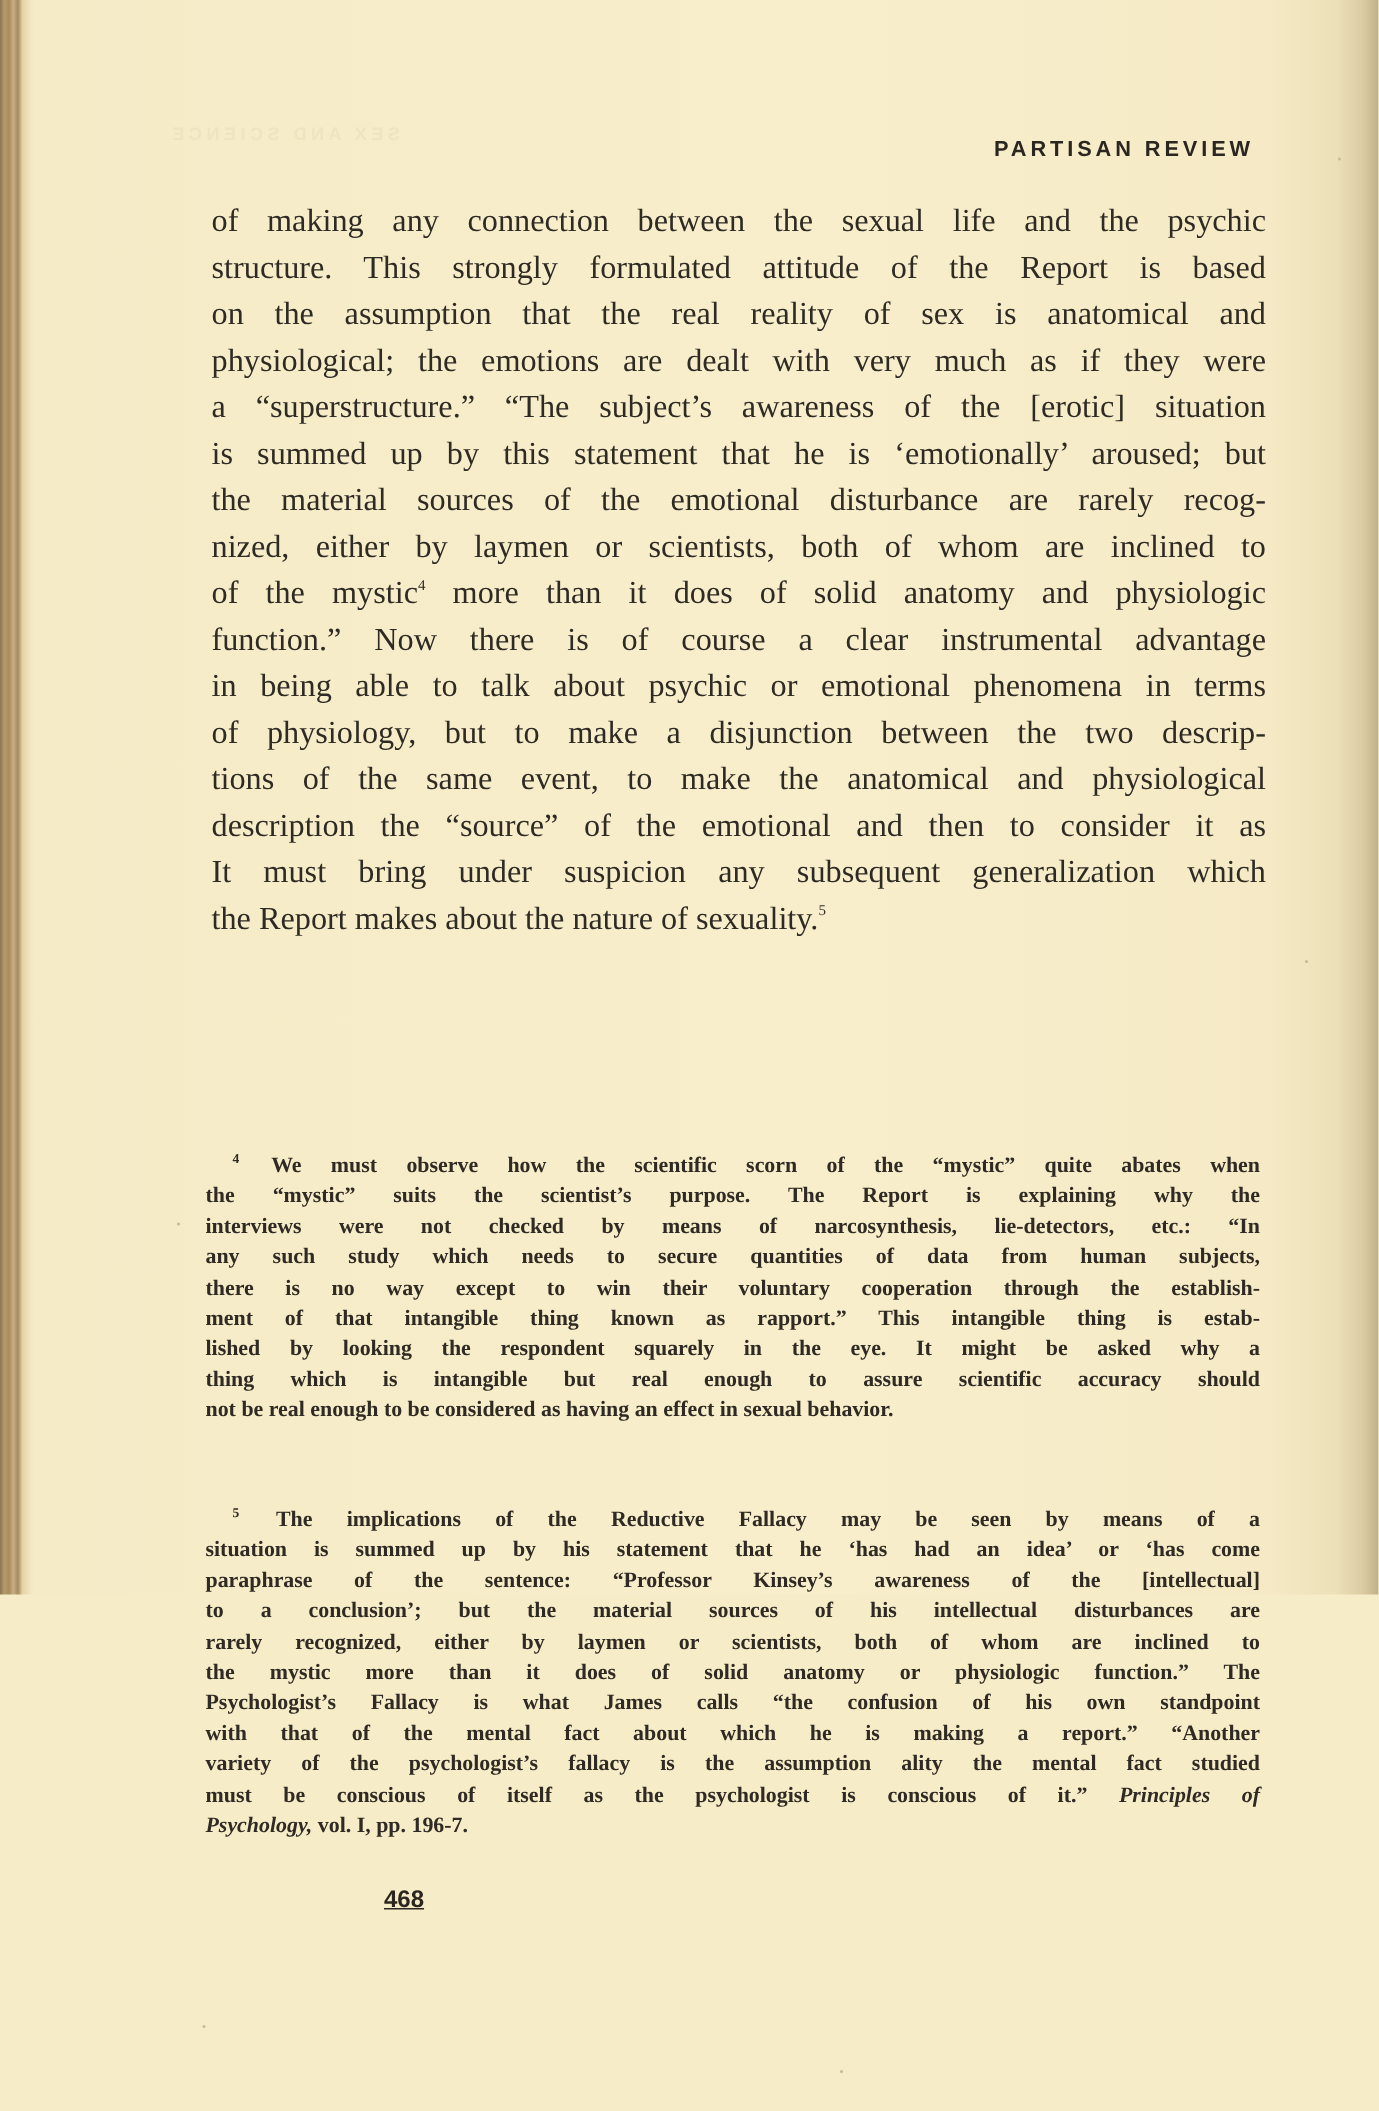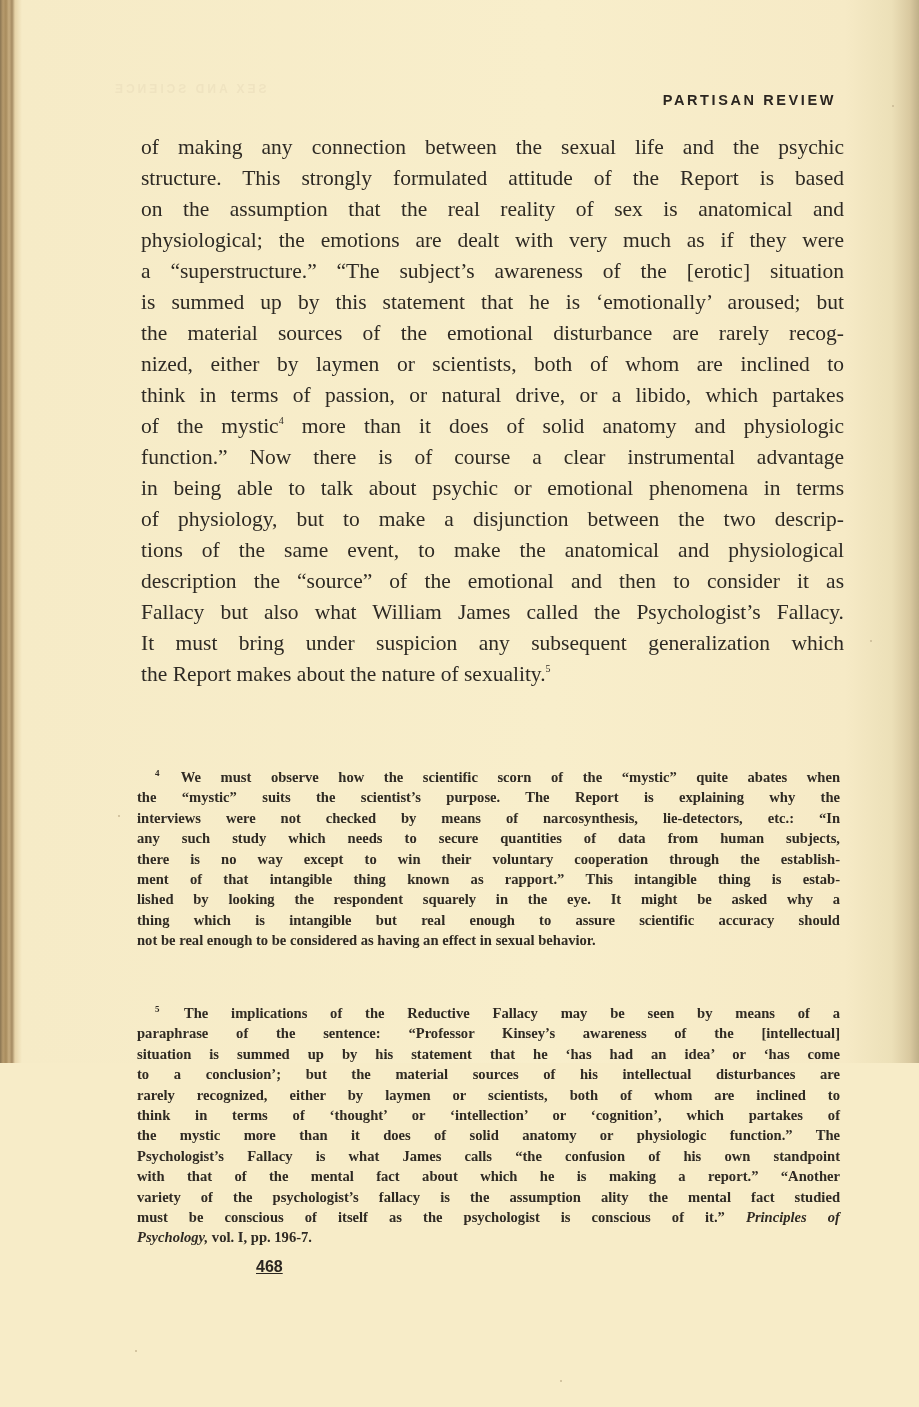--- a/index.html
+++ b/index.html
@@ -98,52 +98,49 @@
 
   <div class="body-text para-1">
     <span class="line">of making any connection between the sexual life and the psychic</span>
     <span class="line">structure. This strongly formulated attitude of the Report is based</span>
     <span class="line">on the assumption that the real reality of sex is anatomical and</span>
     <span class="line">physiological; the emotions are dealt with very much as if they were</span>
     <span class="line">a “superstructure.” “The subject’s awareness of the [erotic] situation</span>
     <span class="line">is summed up by this statement that he is ‘emotionally’ aroused; but</span>
     <span class="line">the material sources of the emotional disturbance are rarely recog-</span>
     <span class="line">nized, either by laymen or scientists, both of whom are inclined to</span>
-    <span class="line">think in terms of passion, or natural drive, or a libido, which partakes</span>
     <span class="line"><span>of the mystic</span><sup>4</sup><span> more than it does of solid anatomy and physiologic</span></span>
     <span class="line">function.” Now there is of course a clear instrumental advantage</span>
     <span class="line">in being able to talk about psychic or emotional phenomena in terms</span>
     <span class="line">of physiology, but to make a disjunction between the two descrip-</span>
     <span class="line">tions of the same event, to make the anatomical and physiological</span>
     <span class="line">description the “source” of the emotional and then to consider it as</span>
-    <span class="line">Fallacy but also what William James called the Psychologist’s Fallacy.</span>
     <span class="line">It must bring under suspicion any subsequent generalization which</span>
     <span class="line last"><span>the Report makes about the nature of sexuality.</span><sup>5</sup></span>
   </div>
 
 
   <div class="footnotes fn-4">
     <span class="fn-line first"><span class="fn-marker">4</span> <span>We must observe how the scientific scorn of the “mystic” quite abates when</span></span>
     <span class="fn-line">the “mystic” suits the scientist’s purpose. The Report is explaining why the</span>
     <span class="fn-line">interviews were not checked by means of narcosynthesis, lie-detectors, etc.: “In</span>
     <span class="fn-line">any such study which needs to secure quantities of data from human subjects,</span>
     <span class="fn-line">there is no way except to win their voluntary cooperation through the establish-</span>
     <span class="fn-line">ment of that intangible thing known as rapport.” This intangible thing is estab-</span>
     <span class="fn-line">lished by looking the respondent squarely in the eye. It might be asked why a</span>
     <span class="fn-line">thing which is intangible but real enough to assure scientific accuracy should</span>
     <span class="fn-line last">not be real enough to be considered as having an effect in sexual behavior.</span>
   </div>
 
   <div class="footnotes fn-5">
     <span class="fn-line first"><span class="fn-marker">5</span> <span>The implications of the Reductive Fallacy may be seen by means of a</span></span>
+    <span class="fn-line">situation is summed up by his statement that he ‘has had an idea’ or ‘has come</span>
     <span class="fn-line">paraphrase of the sentence: “Professor Kinsey’s awareness of the [intellectual]</span>
-    <span class="fn-line">situation is summed up by his statement that he ‘has had an idea’ or ‘has come</span>
     <span class="fn-line">to a conclusion’; but the material sources of his intellectual disturbances are</span>
     <span class="fn-line">rarely recognized, either by laymen or scientists, both of whom are inclined to</span>
-    <span class="fn-line">think in terms of ‘thought’ or ‘intellection’ or ‘cognition’, which partakes of</span>
     <span class="fn-line">the mystic more than it does of solid anatomy or physiologic function.” The</span>
     <span class="fn-line">Psychologist’s Fallacy is what James calls “the confusion of his own standpoint</span>
     <span class="fn-line">with that of the mental fact about which he is making a report.” “Another</span>
     <span class="fn-line">variety of the psychologist’s fallacy is the assumption ality the mental fact studied</span>
     <span class="fn-line"><span>must be conscious of itself as the psychologist is conscious of it.”</span> <span class="italic">Principles of</span></span>
     <span class="fn-line last"><span class="italic">Psychology,</span><span> vol. I, pp. 196-7.</span></span>
   </div>
 
   <div class="folio">468</div>
 

